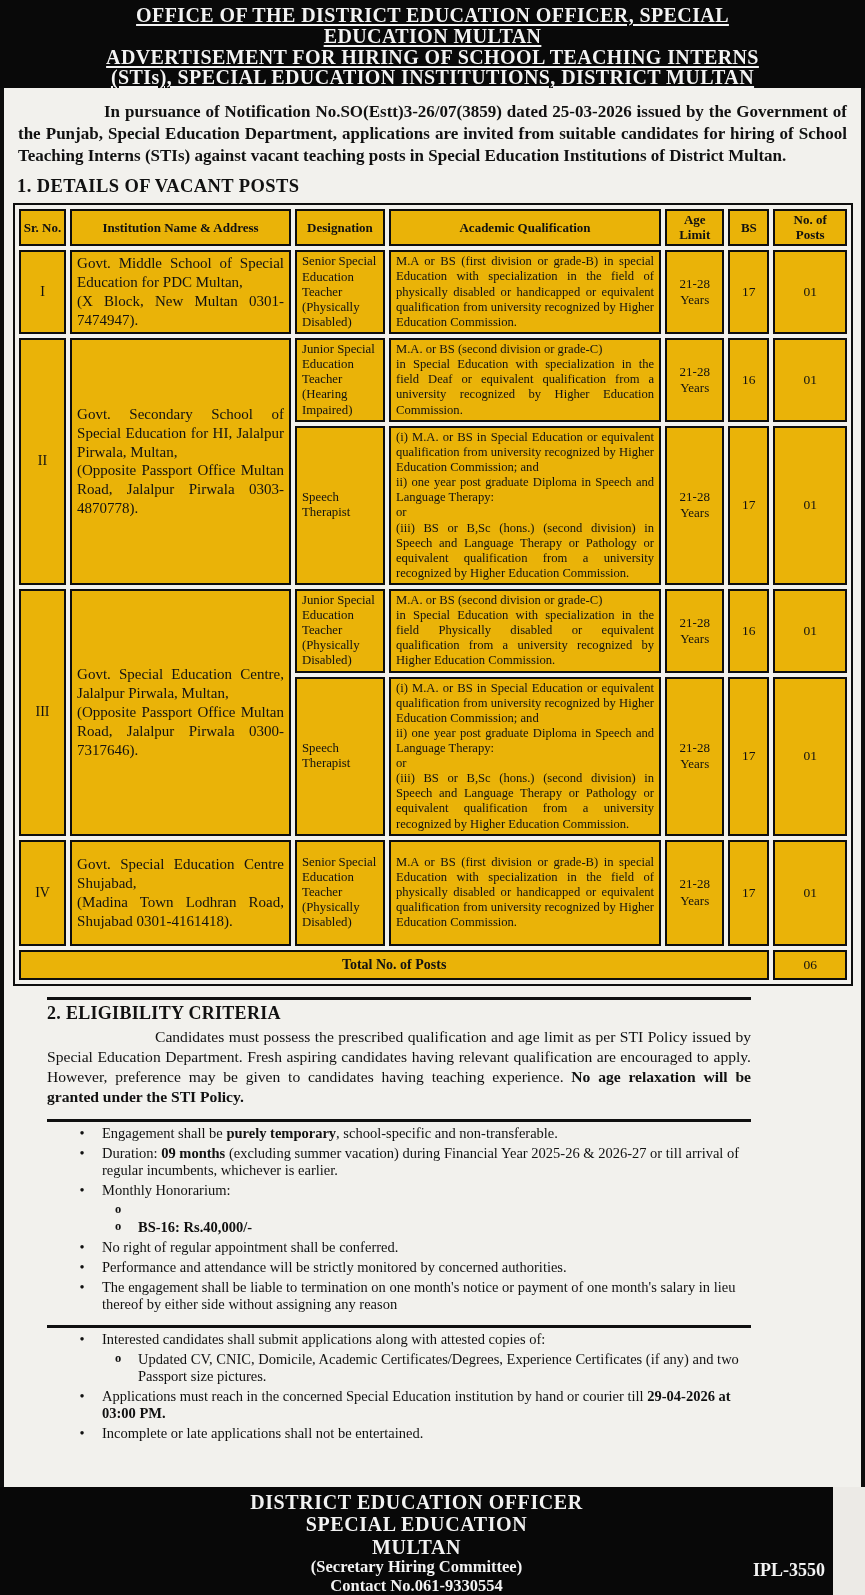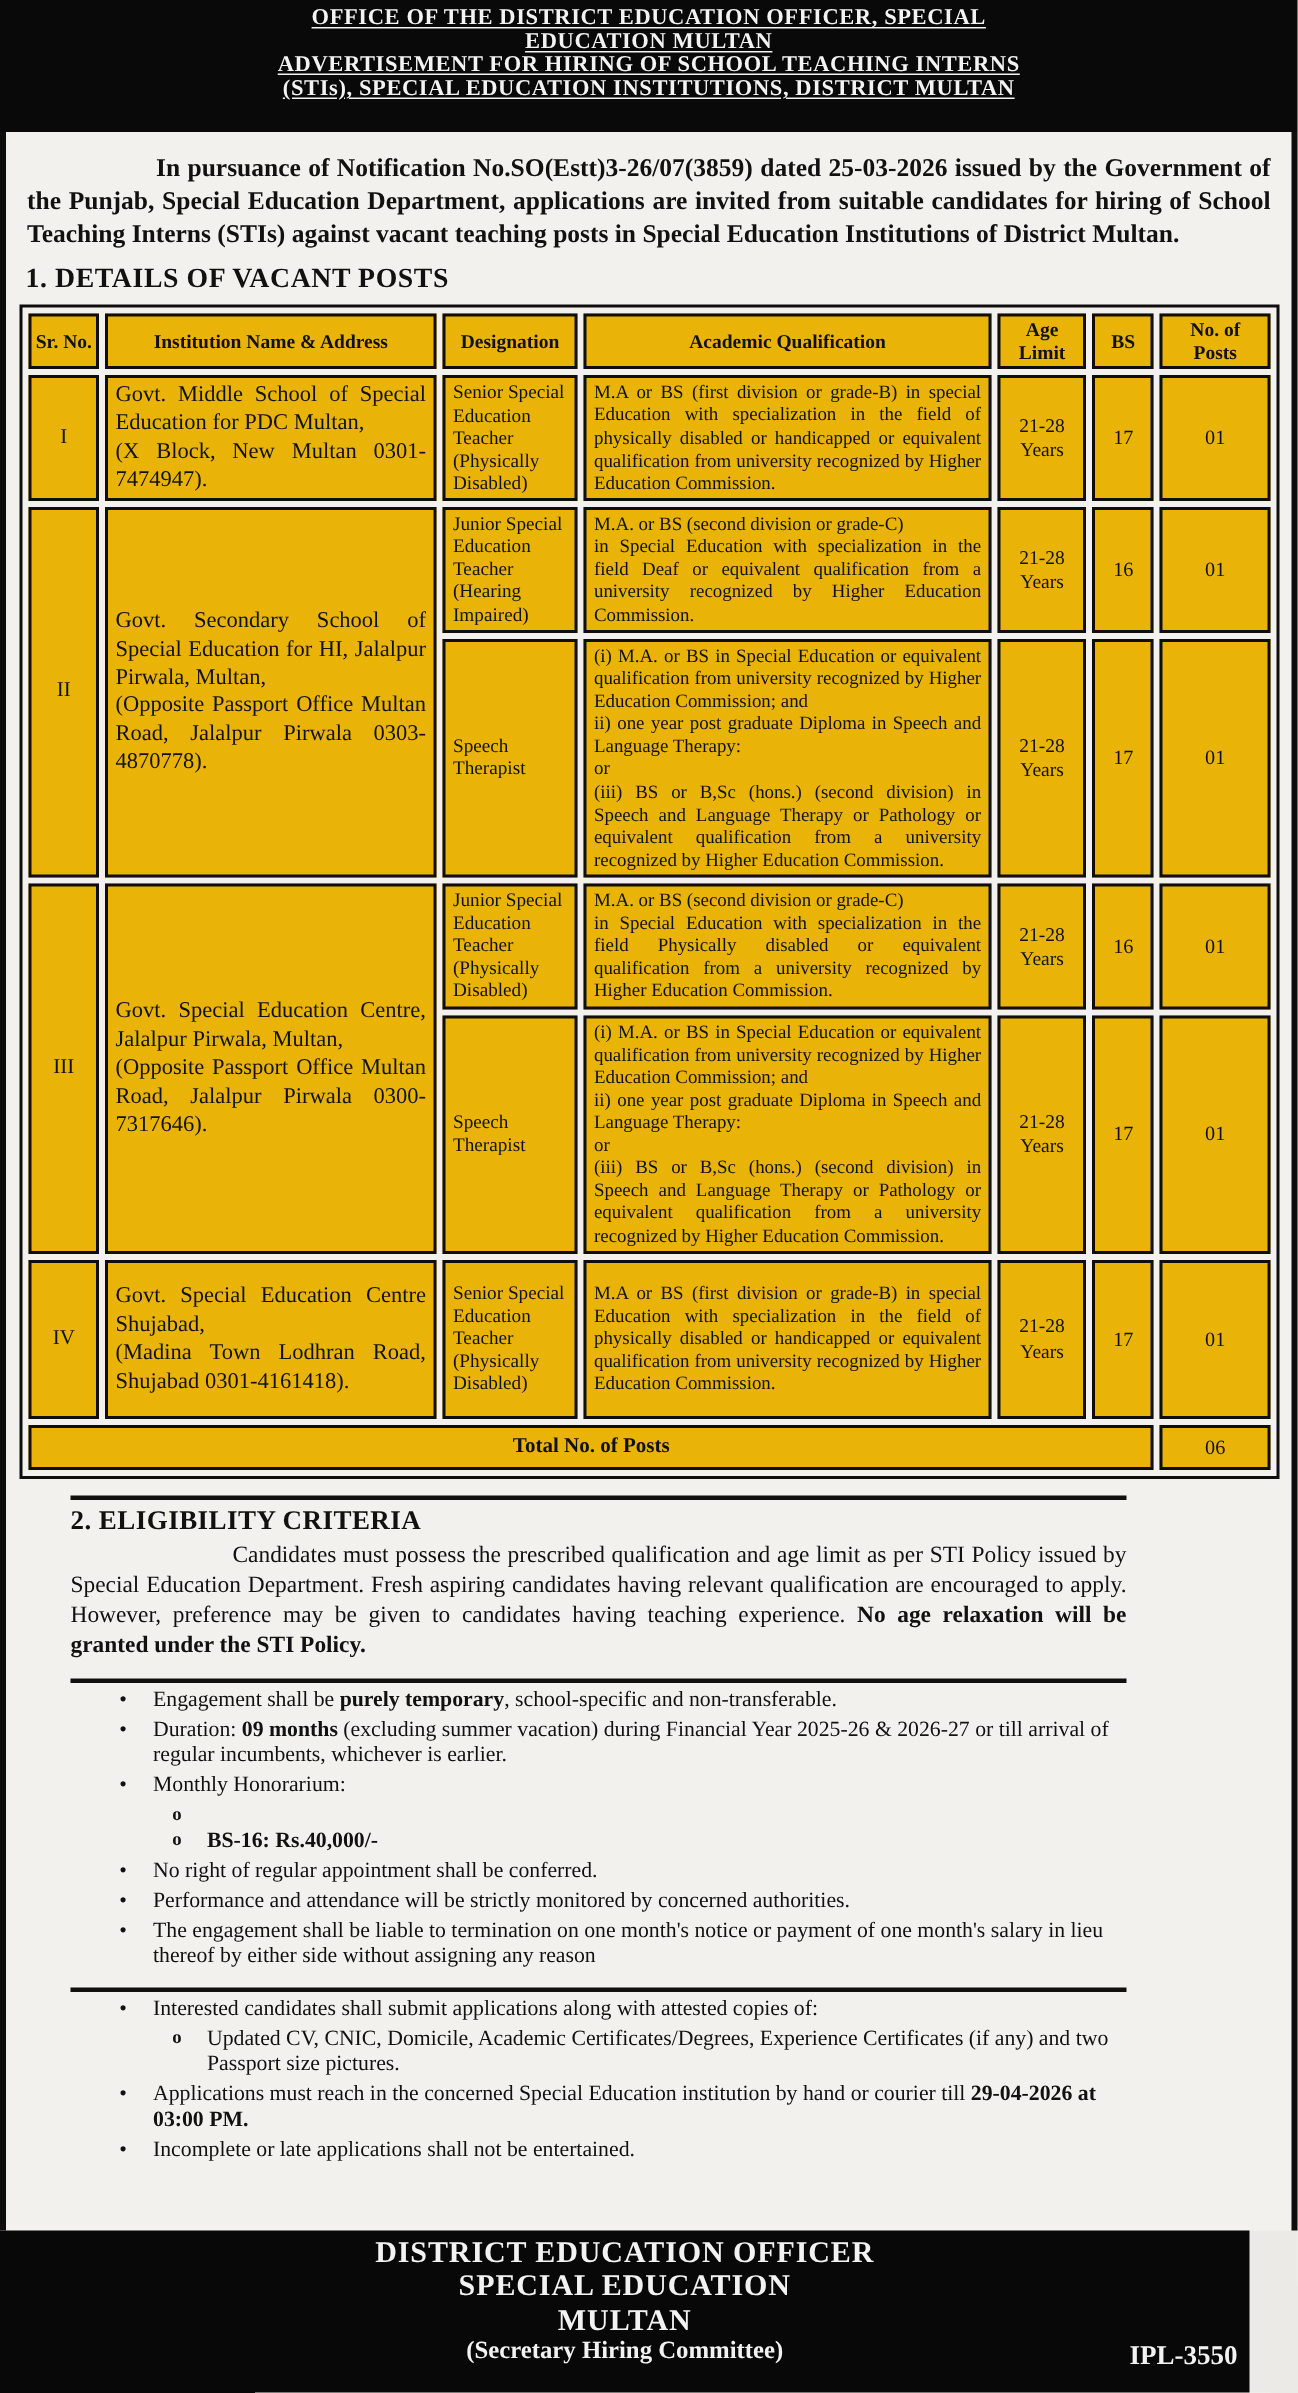--- a/index.html
+++ b/index.html
@@ -14,21 +14,21 @@
   }
   .page { position: relative; width: 865px; height: 1595px; }
 
   
   .band {
     background: #090909; color: #f3f3f3;
     width: 865px; height: 88px;
     text-align: center; padding-top: 5px;
   }
   .band .m-line {
-    font-size: 15px; font-weight: bold;
+    font-size: 20px; font-weight: bold;
     line-height: 1.04; letter-spacing: 0.4px;
     text-decoration: underline;
     text-underline-offset: 2px;
   }
 
   
   .content {
     width: 865px; height: 1399px;
     border-left: 4px solid #0d0d0d;
     border-right: 4px solid #0d0d0d;
@@ -299,16 +299,17 @@
         </div>
     </div>
 
   </div>
 
   <div class="footer">
     <div class="f-big">DISTRICT EDUCATION OFFICER</div>
     <div class="f-big">SPECIAL EDUCATION</div>
     <div class="f-big">MULTAN</div>
     <div class="f-small">(Secretary Hiring Committee)</div>
+    <div class="f-small">Contact No.061-9330554</div>
     <div class="ref">IPL-3550</div>
   </div>
 
 </div>
 
 </body></html>

